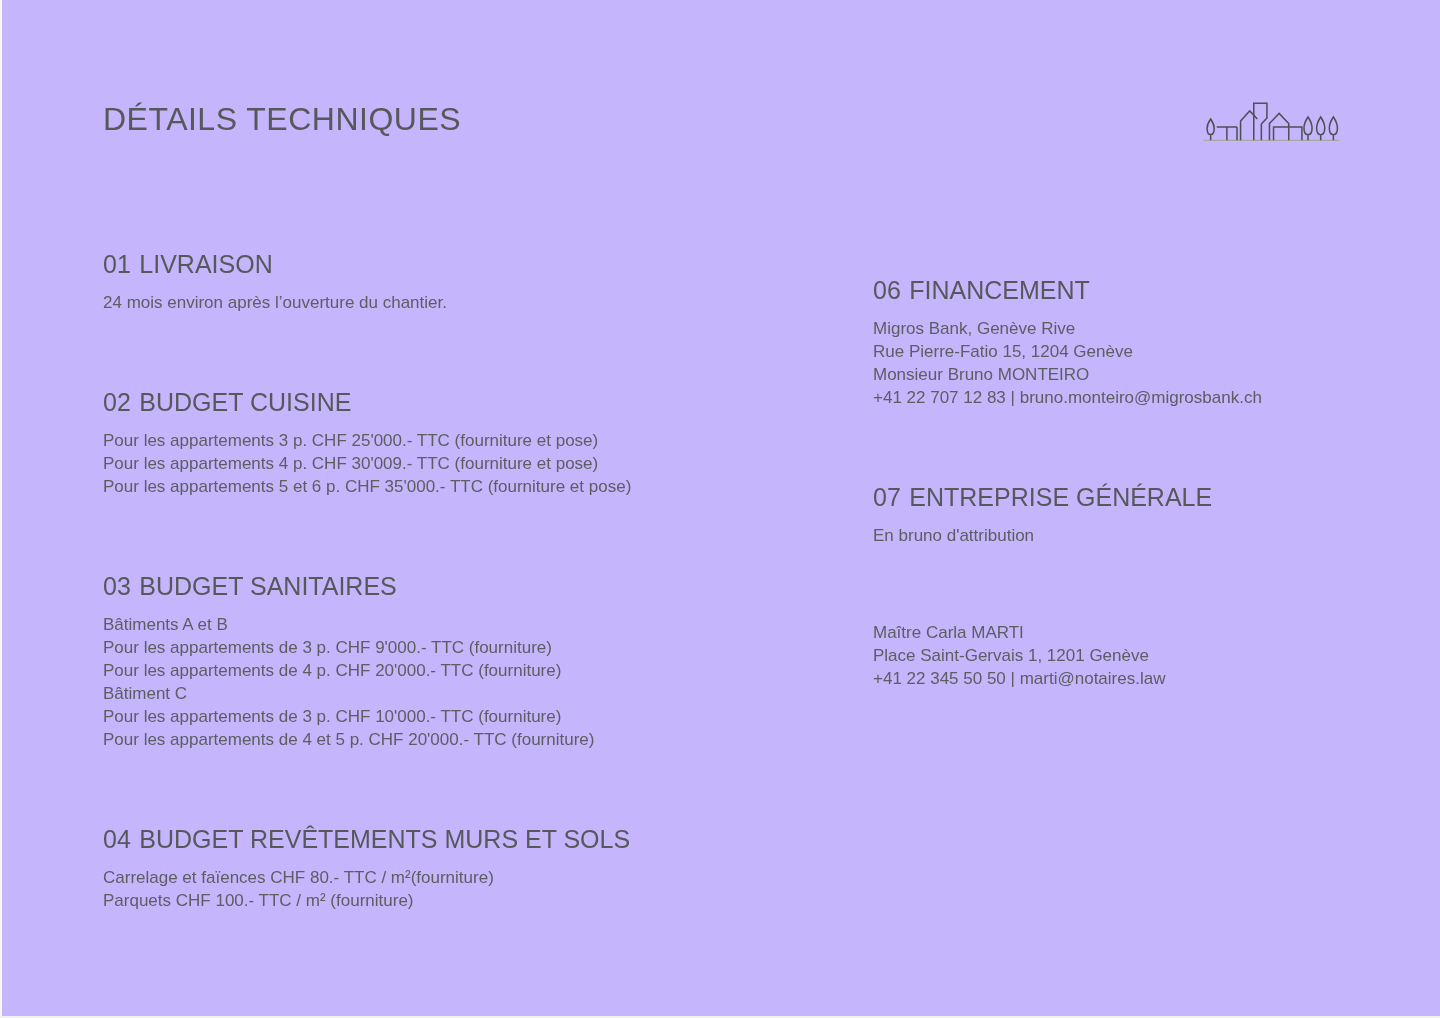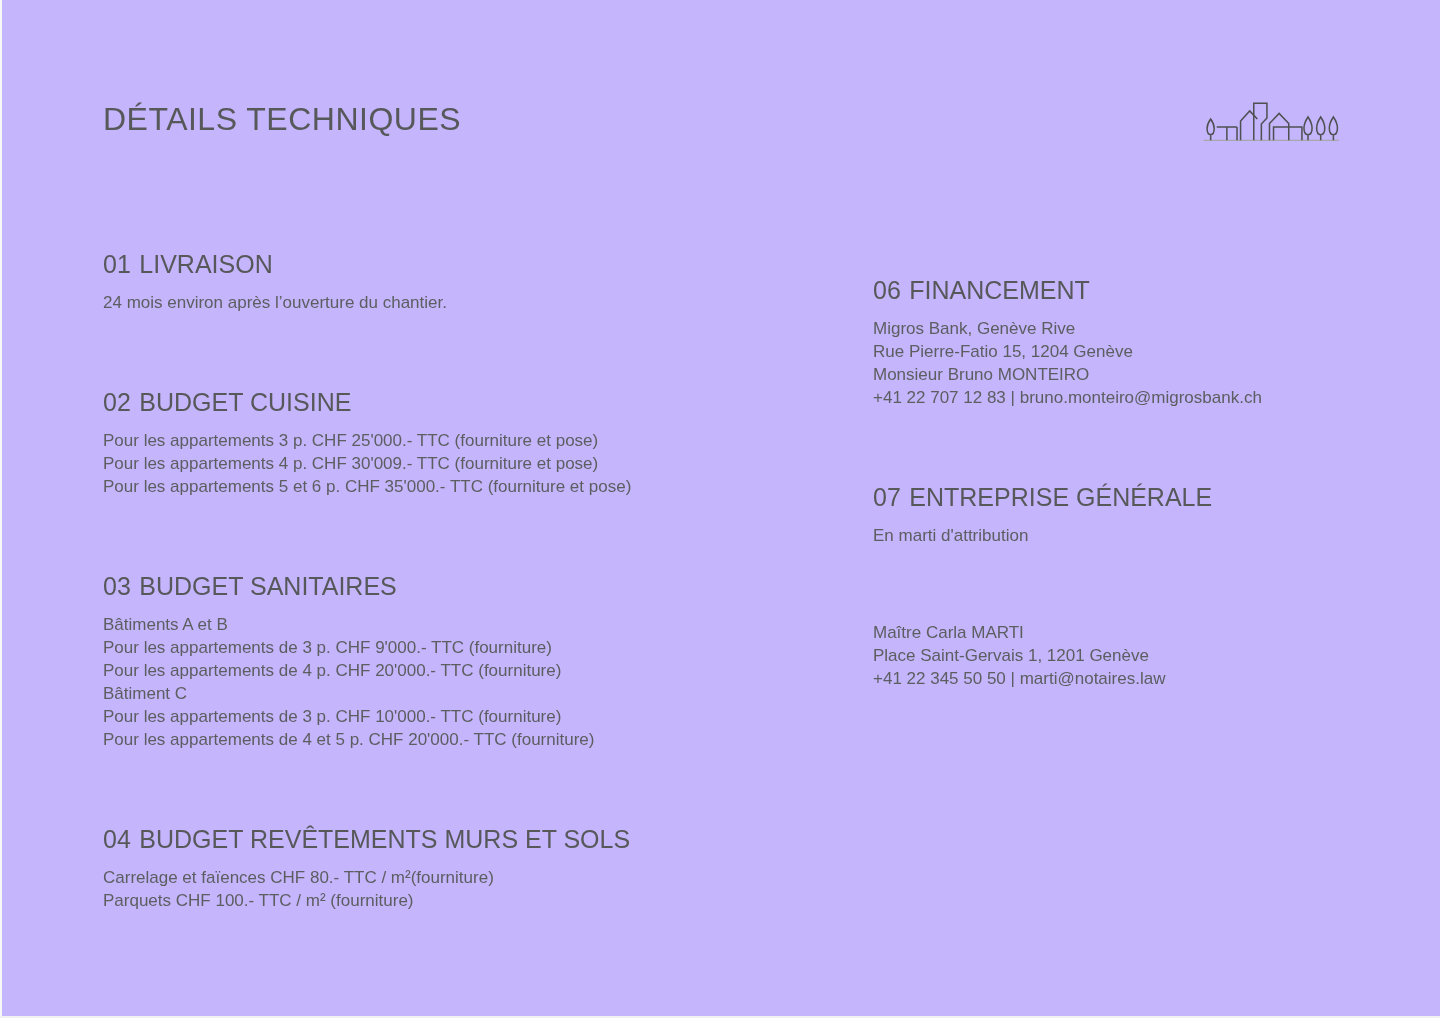--- a/index.html
+++ b/index.html
@@ -126,21 +126,21 @@
     <section class="block">
       <h2><span class="sec-num">06</span><span>FINANCEMENT</span></h2>
       <p>Migros Bank, Genève Rive</p>
       <p>Rue Pierre-Fatio 15, 1204 Genève</p>
       <p>Monsieur Bruno MONTEIRO</p>
       <p>+41 22 707 12 83 | bruno.monteiro@migrosbank.ch</p>
     </section>
 
     <section class="block">
       <h2><span class="sec-num">07</span><span>ENTREPRISE GÉNÉRALE</span></h2>
-      <p>En marti d'attribution</p>
+      <p>En bruno d'attribution</p>
     </section>
 
     <section class="block">
       <p>Maître Carla MARTI</p>
       <p>Place Saint-Gervais 1, 1201 Genève</p>
       <p>+41 22 345 50 50 | marti@notaires.law</p>
     </section>
 
   </div>
 

